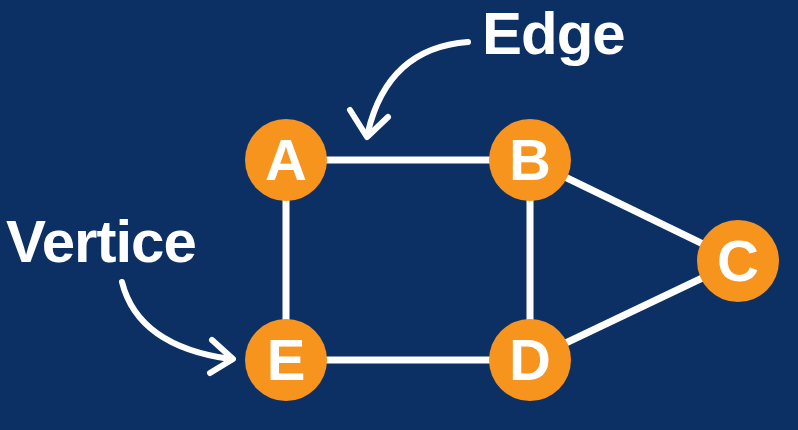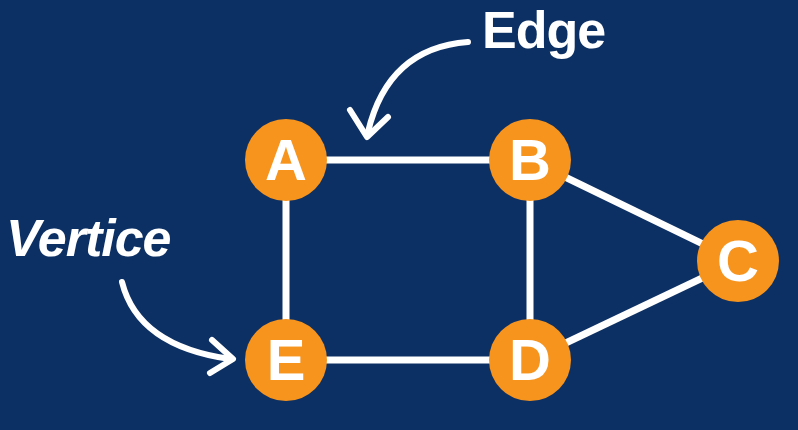--- a/index.html
+++ b/index.html
@@ -39,28 +39,28 @@
   }
   .vertex-a { left: 245px; top: 119px; }
   .vertex-b { left: 489px; top: 119px; }
   .vertex-c { left: 697px; top: 220px; }
   .vertex-d { left: 489px; top: 319px; }
   .vertex-e { left: 245px; top: 319px; }
   .annotation {
     position: absolute;
     color: #ffffff;
     font-weight: 800;
-    font-size: 52px;
+    font-size: 60px;
     line-height: 1;
     letter-spacing: -1px;
     white-space: nowrap;
     user-select: none;
   }
   .annotation-edge { left: 482px; top: 4px; }
-  .annotation-vertex { left: 6px; top: 212px; font-style: italic; }
+  .annotation-vertex { left: 6px; top: 212px; }
 </style>
 </head>
 <body>
 
 <div class="canvas">
 
   <svg class="layer" viewBox="0 0 798 430" aria-hidden="true">
     <g stroke="#ffffff" stroke-width="7">
       <line x1="286" y1="160" x2="530" y2="160"></line>
       <line x1="286" y1="160" x2="286" y2="360"></line>

